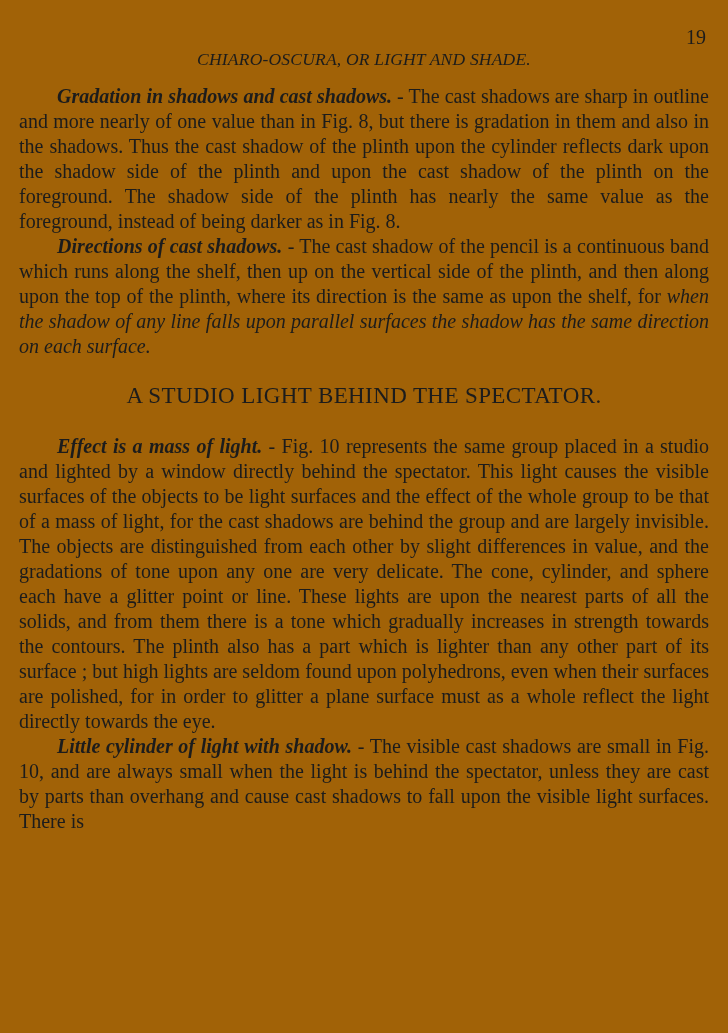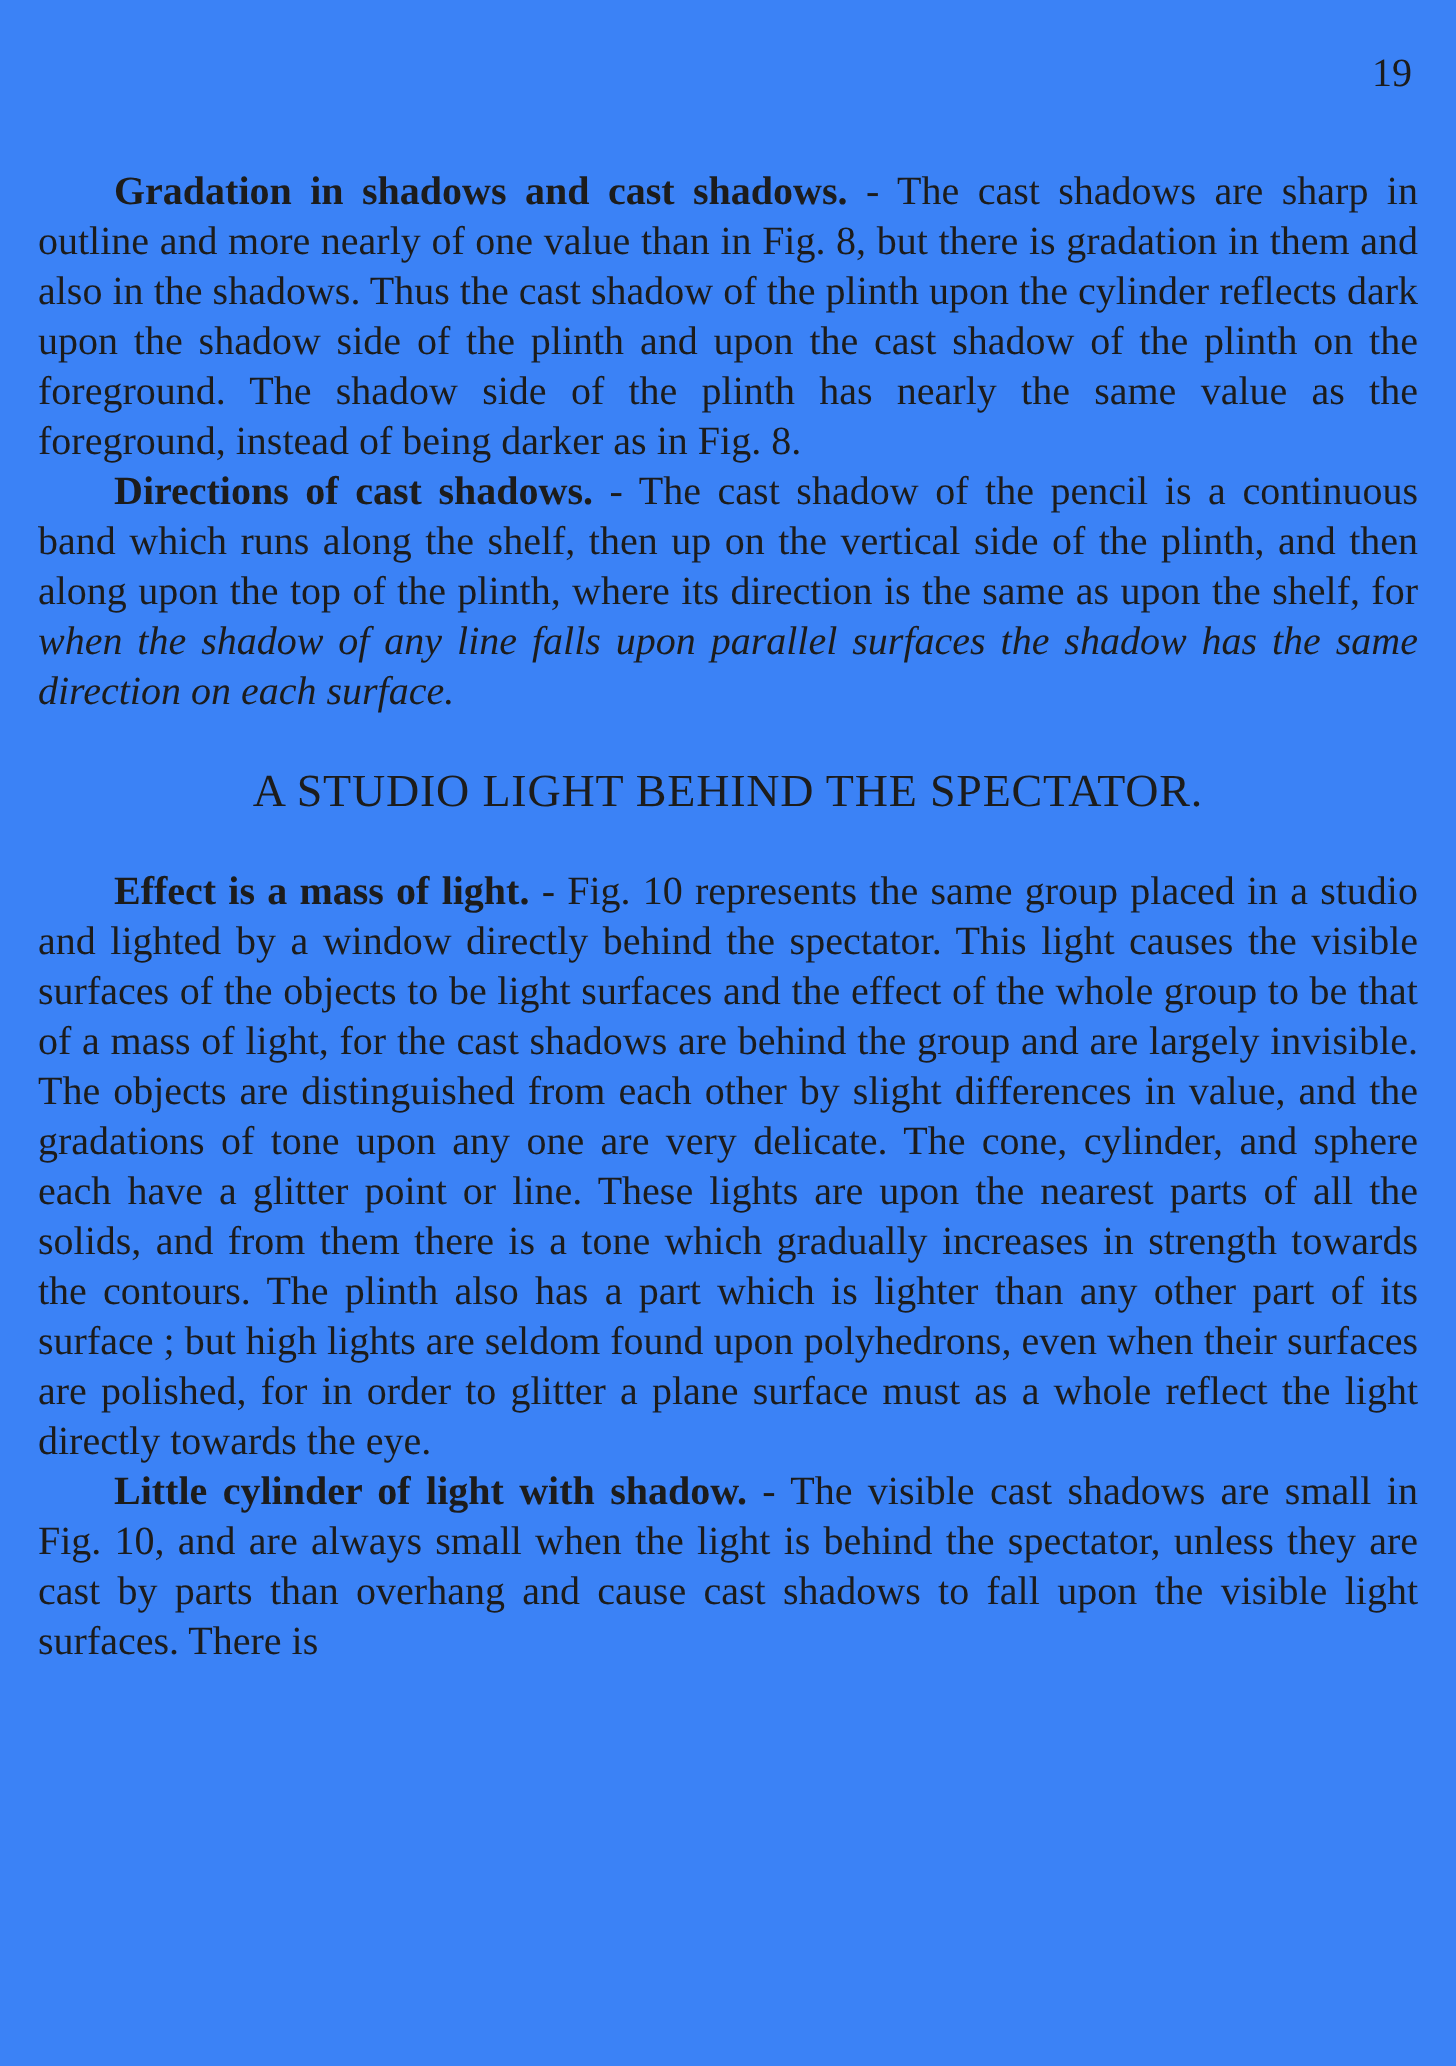--- a/index.html
+++ b/index.html
@@ -4,21 +4,21 @@
 <style>
   html, body {
     margin: 0;
     padding: 0;
     background: #ffffff;
   }
   .page {
     position: relative;
     width: 728px;
     height: 1033px;
-    background: #3b82f6;
+    background: #a16207;
     font-family: "Liberation Serif", serif;
     color: #1c1c1c;
     overflow: hidden;
     box-sizing: border-box;
   }
   .page-number {
     position: absolute;
     top: 26px;
     right: 22px;
     font-size: 20px;
@@ -43,20 +43,21 @@
     font-size: 20px;
     line-height: 25px;
     text-align: justify;
   }
   .para {
     margin: 0;
     text-indent: 38px;
   }
   .para b {
     font-weight: bold;
+    font-style: italic;
   }
   .para i {
     font-style: italic;
   }
   .section-heading {
     margin: 24px 0 26px 0;
     text-align: center;
     text-indent: 0;
     font-size: 23px;
     font-weight: normal;
@@ -65,20 +66,21 @@
     white-space: nowrap;
   }
 </style>
 </head>
 <body>
 
 <div class="page">
 
   <div class="page-number">19</div>
 
+  <div class="running-head">CHIARO-OSCURA, OR LIGHT AND SHADE.</div>
 
   <div class="body-col">
 
     <p class="para"><b>Gradation in shadows and cast shadows.</b><span> - </span><span>The cast shadows are sharp in outline and more nearly of one value than in Fig. 8, but there is gradation in them and also in the shadows. Thus the cast shadow of the plinth upon the cylinder reflects dark upon the shadow side of the plinth and upon the cast shadow of the plinth on the foreground. The shadow side of the plinth has nearly the same value as the foreground, instead of being darker as in Fig. 8.</span></p>
 
     <p class="para"><b>Directions of cast shadows.</b><span> - </span><span>The cast shadow of the pencil is a continuous band which runs along the shelf, then up on the vertical side of the plinth, and then along upon the top of the plinth, where its direction is the same as upon the shelf, for </span><i>when the shadow of any line falls upon parallel surfaces the shadow has the same direction on each surface.</i></p>
 
 
     <h2 class="section-heading">A STUDIO LIGHT BEHIND THE SPECTATOR.</h2>
 

